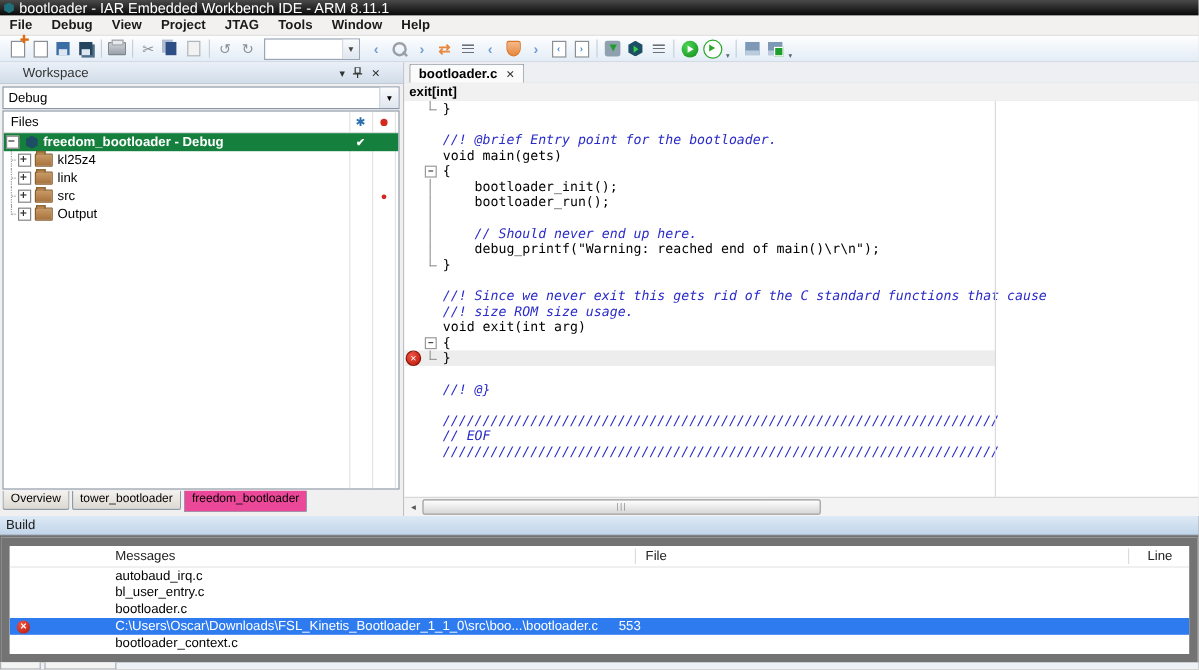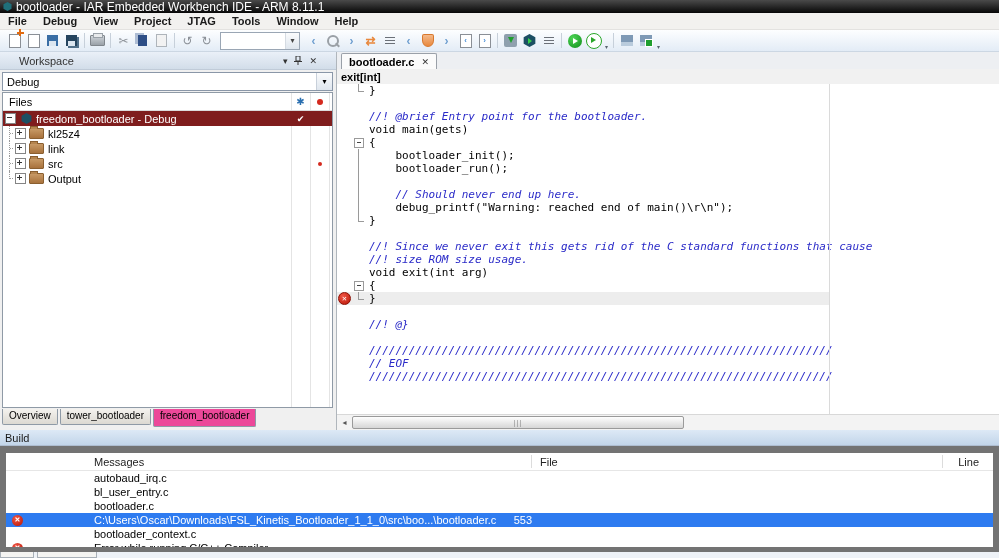--- a/index.html
+++ b/index.html
@@ -68,21 +68,21 @@
   .files{left:2px;right:3px;top:40px;bottom:22px;background:#fff;border:1px solid #8f9aa6;overflow:hidden}
   .vcol{top:0;bottom:0;border-left:1px solid #e4e4e4}
   .files-hd{left:0;right:0;top:0;height:17px;border-bottom:1px solid #dcdcdc;display:flex;align-items:center}
   .files-hd .fh-label{padding-left:6px;flex:1}
   .hd-gear{position:absolute;left:288px;width:19px;text-align:center;color:#2a6fb0;font-size:10px}
   .hd-dot{position:absolute;left:307px;width:19px;display:flex;justify-content:center}
   .rdot{width:6px;height:6px;border-radius:50%;background:#d42a1e}
   .rdot.small{width:4px;height:4px}
   .tree{left:0;right:0;top:18px;bottom:0}
   .trow{position:relative;height:15px;display:flex;align-items:center;padding-left:2px}
-  .trow.sel{background:#7f1d1d;color:#fff;font-weight:normal}
+  .trow.sel{background:#15803d;color:#fff;font-weight:bold}
   .conn{width:10px;height:15px;position:relative;flex:none}
   .conn::before{content:"";position:absolute;left:4px;top:0;height:100%;border-left:1px dotted #9a9a9a}
   .conn.last::before{height:8px}
   .conn::after{content:"";position:absolute;left:5px;top:7px;width:3px;border-top:1px dotted #9a9a9a}
   .exp{width:9px;height:9px;border:1px solid #848484;background:#fff;position:relative;flex:none;margin-right:3px}
   .exp::before{content:"";position:absolute;left:1px;top:3px;width:5px;height:1px;background:#333}
   .exp.plus::after{content:"";position:absolute;left:3px;top:1px;width:1px;height:5px;background:#333}
   .i-folder{width:13px;height:9px;background:linear-gradient(#c89a66,#a8723c);border:1px solid #8a5f30;border-radius:1px;position:relative;flex:none;margin-right:4px}
   .i-folder::before{content:"";position:absolute;left:0;top:-3px;width:6px;height:2px;background:#b5854f;border:1px solid #8a5f30;border-bottom:none}
   .i-proj{width:11px;height:11px;background:#1c4f63;clip-path:polygon(50% 0,95% 25%,95% 75%,50% 100%,5% 75%,5% 25%);flex:none;margin:0 4px 0 2px}
@@ -119,21 +119,21 @@
   .errico.inmargin{position:absolute;left:1px;top:208px}
   .hscroll{left:0;right:0;bottom:0;height:15px;background:#f3f3f3;border-top:1px solid #d8d8d8;display:flex;align-items:center}
   .harrow{width:15px;height:100%;display:flex;align-items:center;justify-content:center;color:#555;font-size:8px}
   .hthumb{width:330px;height:11px;background:linear-gradient(#fefefe,#d6d6d6);border:1px solid #9a9a9a;border-radius:2px;
           display:flex;align-items:center;justify-content:center;color:#8a8a8a;font-size:7px;letter-spacing:1px}
 
   
   .build{left:0;right:0;top:430px;bottom:0;background:#737373}
   .bhd{left:0;right:0;top:0;height:15px;background:linear-gradient(#dde9f6,#c2d5e9);border-bottom:1px solid #aebdd0;
        display:flex;align-items:center;padding-left:5px;color:#1a1a1a}
-  .btable{left:1px;right:1px;top:18px;bottom:6px;background:#fff;border:5px solid #737373;overflow:hidden}
+  .btable{left:1px;right:1px;top:18px;bottom:6px;background:#fff;border:7px solid #737373;overflow:hidden}
   .bth{height:17px;display:flex;align-items:center;border-bottom:1px solid #e6e6e6;color:#222}
   .bth .hsep{height:13px;border-left:1px solid #dcdcdc}
   .brow{height:14px;display:flex;align-items:center}
   .brow.sel{background:#2e7bf0;color:#fff}
   .c0{width:80px;flex:none;display:flex;align-items:center;padding-left:6px;box-sizing:border-box}
   .c1{flex:1;padding-left:8px;white-space:nowrap;overflow:hidden}
   .c2{width:410px;flex:none;padding-left:8px;white-space:nowrap;overflow:hidden;box-sizing:border-box}
   .c3{width:50px;flex:none;text-align:right;padding-right:14px;box-sizing:border-box}
   .berr{width:11px;height:11px;border-radius:50%;background:radial-gradient(circle at 35% 30%,#f05545,#b81505);
         color:#fff;font-size:7px;font-weight:bold;display:flex;align-items:center;justify-content:center}

